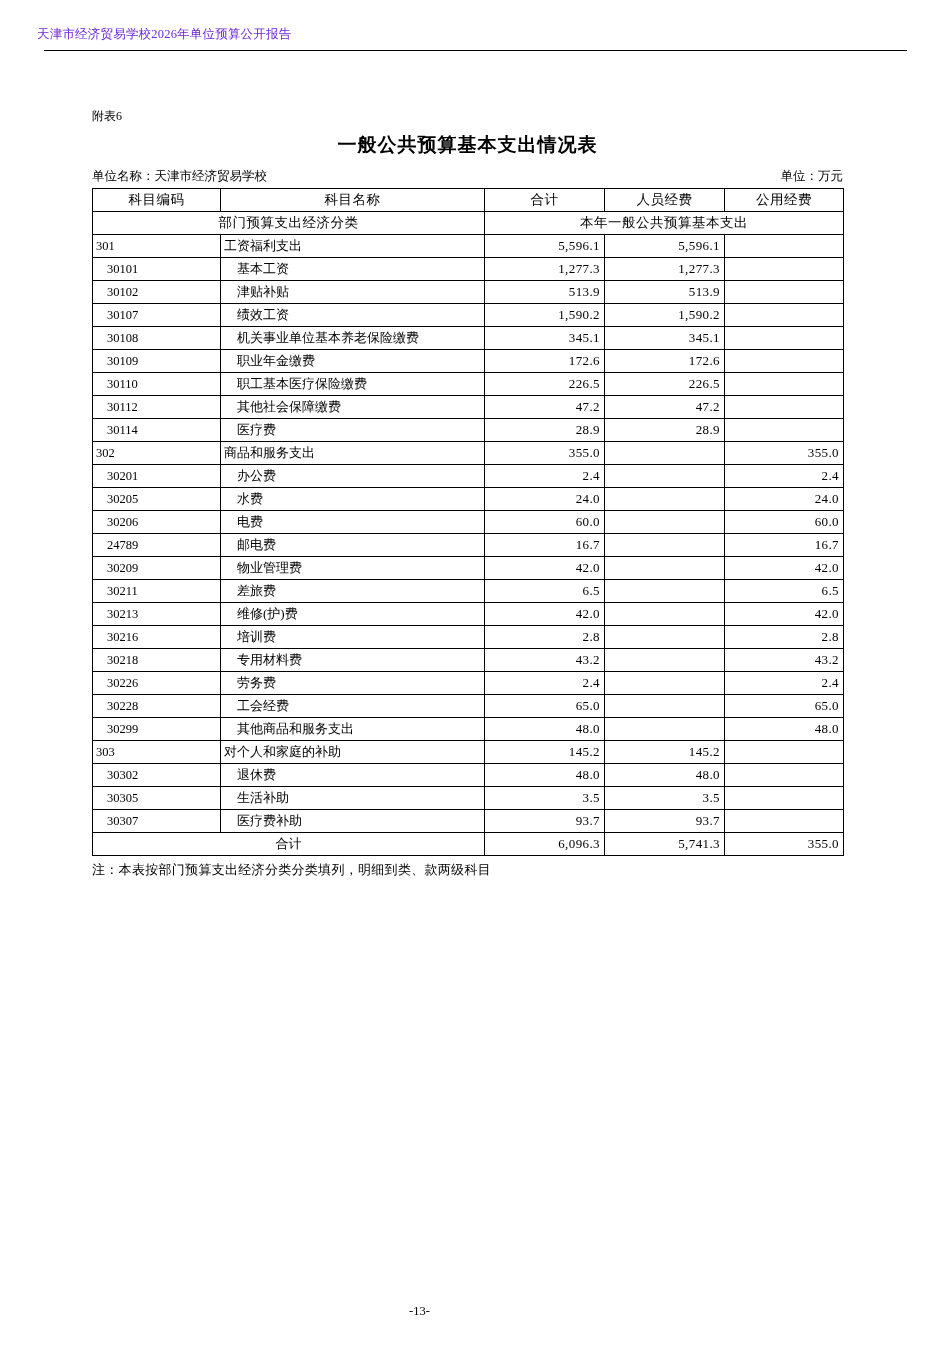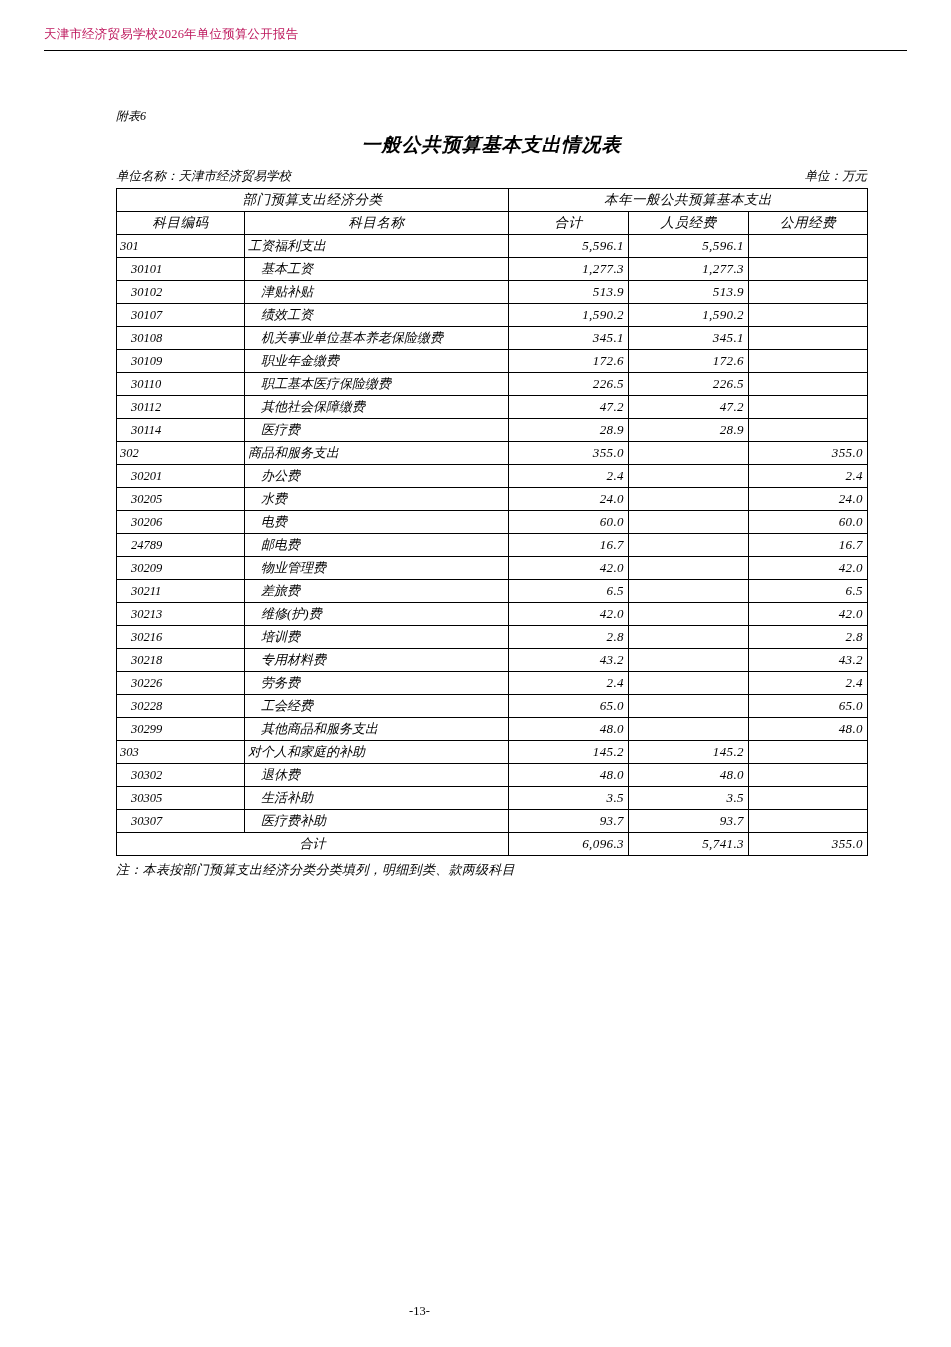--- a/index.html
+++ b/index.html
@@ -18,41 +18,40 @@
   .page {
     position: relative;
     width: 951px;
     height: 1347px;
     box-sizing: border-box;
   }
   
   .running-header {
     position: absolute;
     top: 26px;
-    left: 44px;
+    left: 37px;
     width: 863px;
     font-size: 12.5px;
     letter-spacing: 0.2px;
-    color: #be185d;
+    color: #6d28d9;
   }
   .header-rule {
     position: absolute;
     top: 50px;
     left: 44px;
     width: 863px;
     height: 0;
     border-top: 1px solid #000;
   }
   
   .content {
     position: absolute;
     top: 108px;
-    left: 116px;
+    left: 92px;
     width: 751px;
-    font-style: italic;
   }
   .attach-label {
     font-size: 12px;
     line-height: 16px;
     margin-bottom: 8px;
   }
   .doc-title {
     text-align: center;
     font-size: 19px;
     font-weight: bold;
@@ -164,29 +163,29 @@
     <table class="budget">
       <colgroup>
         <col class="c-code">
         <col class="c-name">
         <col class="c-sum">
         <col class="c-per">
         <col class="c-pub">
       </colgroup>
       <thead>
         <tr>
-          <th class="th-group" colspan="2">部门预算支出经济分类</th>
-          <th class="th-group" colspan="3">本年一般公共预算基本支出</th>
-        </tr>
-        <tr>
           <th class="th-col">科目编码</th>
           <th class="th-col">科目名称</th>
           <th class="th-col">合计</th>
           <th class="th-col">人员经费</th>
           <th class="th-col">公用经费</th>
+        </tr>
+        <tr>
+          <th class="th-group" colspan="2">部门预算支出经济分类</th>
+          <th class="th-group" colspan="3">本年一般公共预算基本支出</th>
         </tr>
       </thead>
       <tbody id="table-body">
           <tr>
             <td class="code lvl1">301</td>
             <td class="name lvl1">工资福利支出</td>
             <td class="num">5,596.1</td>
             <td class="num">5,596.1</td>
             <td class="num"></td>
           </tr>

